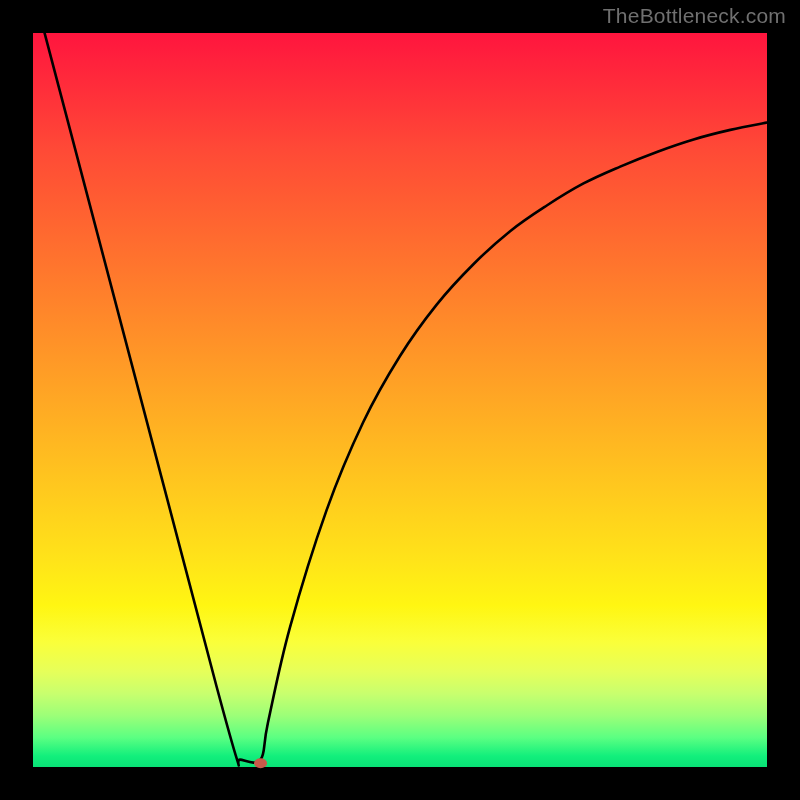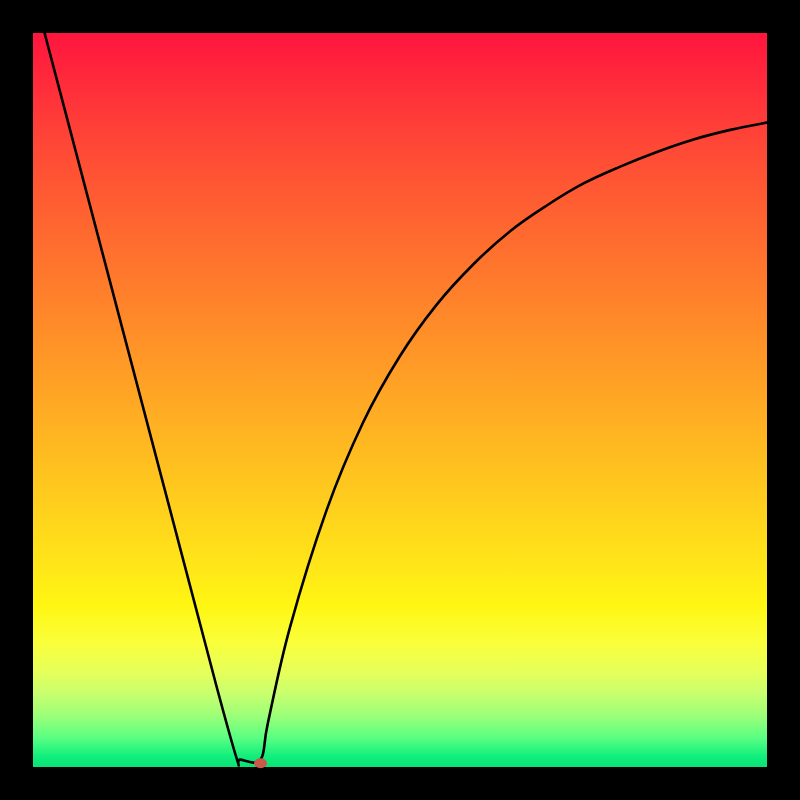--- a/index.html
+++ b/index.html
@@ -66,20 +66,21 @@
     overflow: visible;
   }
   .dot {
     fill: #c85a4a;
   }
 </style>
 </head>
 <body>
 
 <div class="outer">
+  <div class="watermark">TheBottleneck.com</div>
 
   <div class="plot">
     <div class="grad"></div>
 
     <svg class="curve" viewBox="0 0 734 734" preserveAspectRatio="none">
       <path id="curve-path" fill="none" stroke="#000000" stroke-width="2.6" stroke-linejoin="round" stroke-linecap="round" d="M 0 -44.04000000000008 C 6.606 -18.93720000000007, 23.488000000000003 45.214399999999955, 36.7 95.41999999999996 C 49.912000000000006 145.62559999999996, 60.18800000000001 184.67439999999993, 73.4 234.87999999999994 C 86.61200000000001 285.08559999999994, 96.88799999999999 324.1344, 110.1 374.34000000000003 C 123.312 424.54560000000004, 133.58800000000002 463.59439999999995, 146.8 513.8 C 160.012 564.0056, 173.19464 614.9452, 183.5 653.26 C 193.80536 691.5748, 199.82416000000003 713.448, 204.05200000000002 726.66 C 208.27984 739.872, 202.76015999999998 726.66, 206.98799999999997 726.66 C 211.21583999999996 726.66, 222.51943999999997 733.266, 227.54 726.66 C 232.56056 720.054, 229.5952 713.7416000000001, 234.88 689.96 C 240.16479999999999 666.1784, 246.33039999999997 632.8548, 256.9 594.54 C 267.46959999999996 556.2252, 280.38800000000003 514.0936, 293.6 477.1 C 306.812 440.1064, 317.088 416.76520000000005, 330.3 389.02000000000004 C 343.512 361.2748, 353.788 344.0992, 367 322.96 C 380.212 301.82079999999996, 390.48800000000006 288.09499999999997, 403.70000000000005 271.58 C 416.91200000000003 255.065, 427.188 244.42199999999997, 440.4 231.20999999999998 C 453.61199999999997 217.998, 463.88800000000003 208.74960000000004, 477.1 198.18000000000006 C 490.312 187.61040000000008, 500.58799999999997 181.07780000000002, 513.8 172.49 C 527.012 163.9022, 537.288 157.47236, 550.5 150.47000000000003 C 563.712 143.46764000000005, 573.988 139.26916000000008, 587.2 133.58800000000008 C 600.412 127.90684000000007, 610.688 123.79644000000002, 623.9 118.90800000000002 C 637.112 114.01956000000001, 647.388 110.39360000000006, 660.6 106.43000000000006 C 673.812 102.46640000000006, 684.088 99.92676000000004, 697.3 96.88800000000003 C 710.512 93.84924000000002, 727.394 90.8692, 734 89.548"></path>
       <ellipse id="marker-dot" class="dot" rx="6.5" ry="5" cx="227.54" cy="730.33" fill="#c85a4a"></ellipse>
     </svg>
   </div>
 </div>

